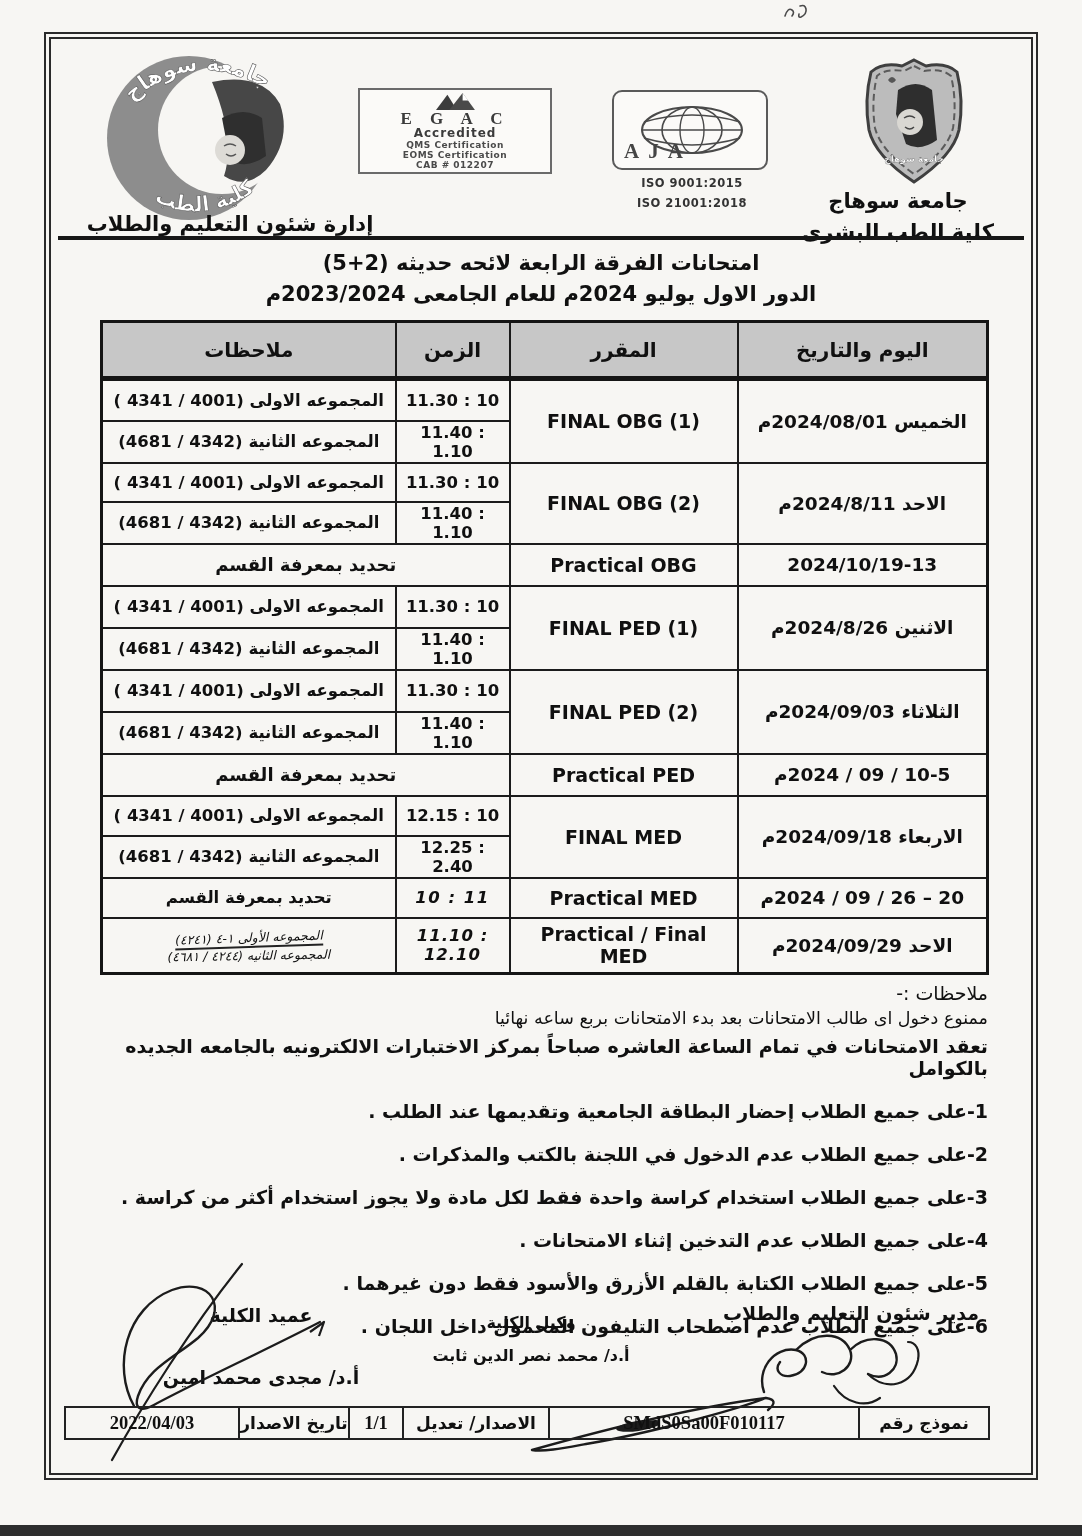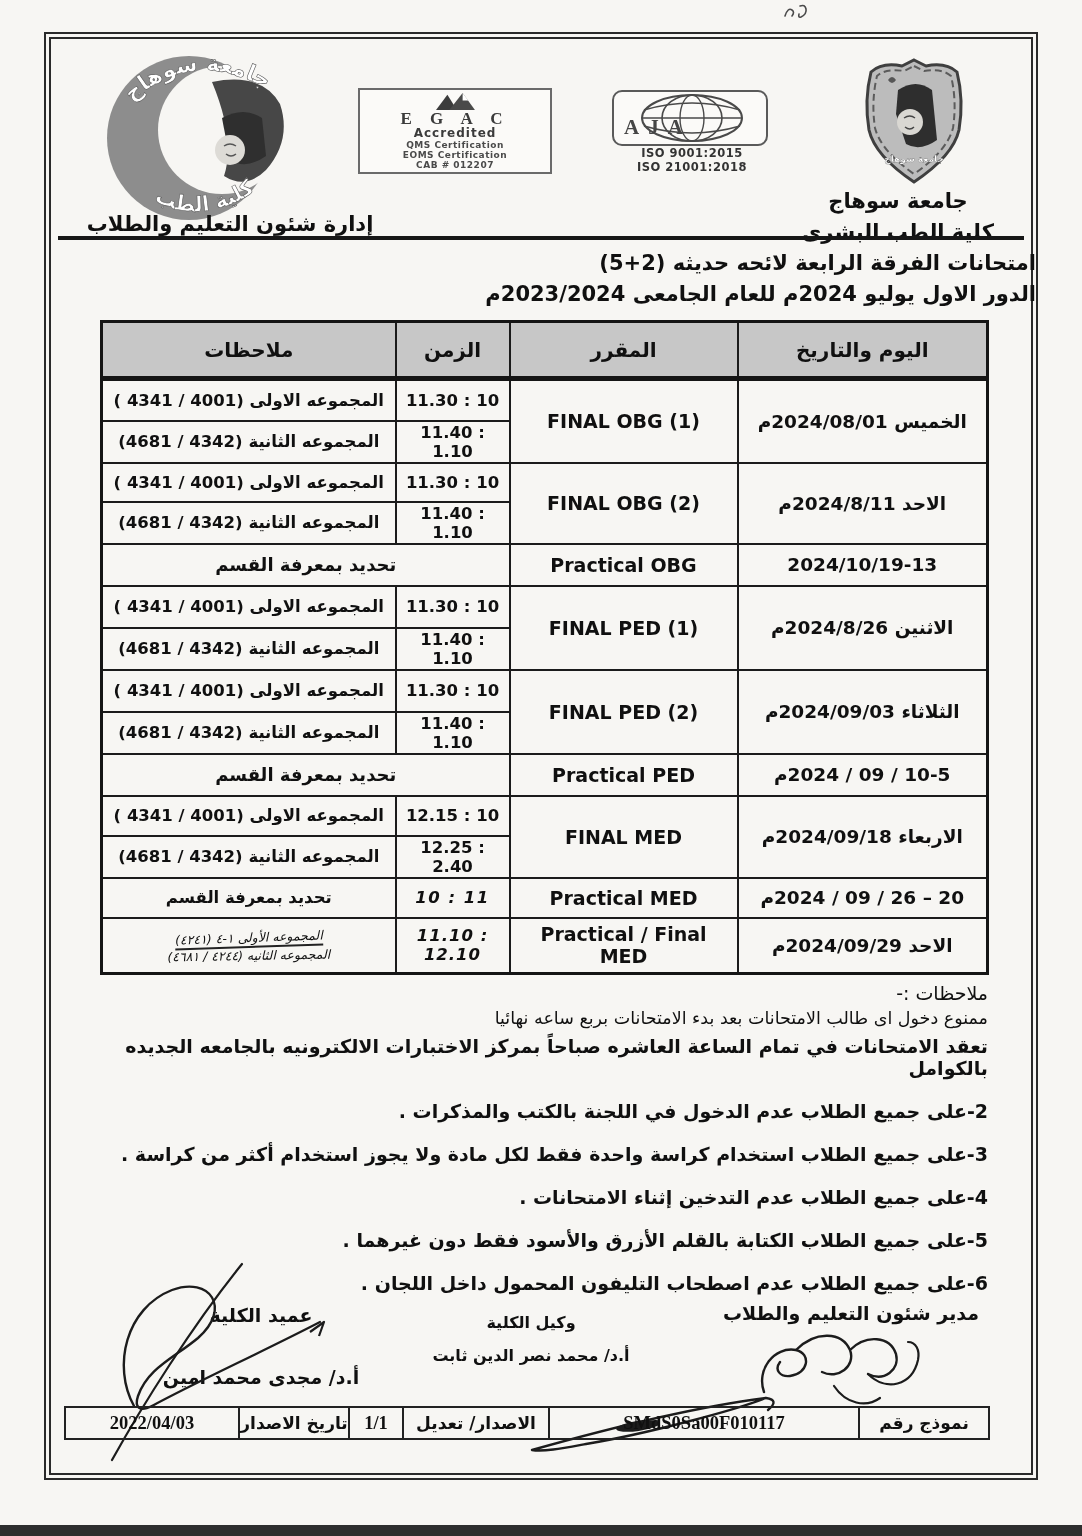--- a/index.html
+++ b/index.html
@@ -29,34 +29,34 @@
 
   .egac-box { position:absolute; left:312px; top:54px; width:194px; height:86px;
     border:2px solid #6a6a6a; display:flex; flex-direction:column; align-items:center;
     justify-content:center; background:#fbfaf8; padding:2px 0; }
   .egac-word { font-family:"Liberation Serif", serif; font-weight:bold; font-size:17px;
     letter-spacing:7px; color:#3b3b3b; line-height:16px; }
   .egac-sub { font-weight:bold; font-size:12px; color:#3b3b3b; line-height:13px; letter-spacing:1px;}
   .egac-line { font-weight:bold; font-size:9px; color:#4a4a4a; line-height:10px; letter-spacing:.5px;}
 
   .aja-group { position:absolute; left:566px; top:56px; width:160px; text-align:center; }
-  .aja-box { width:156px; height:56px; border:2.5px solid #5a5a5a; border-radius:10px;
+  .aja-box { width:156px; height:80px; border:2.5px solid #5a5a5a; border-radius:10px;
     display:flex; align-items:center; justify-content:center; gap:2px; background:#fbfaf8; position:relative;}
   .aja-word { position:absolute; left:10px; bottom:4px; font-family:"Liberation Serif", serif;
     font-weight:bold; font-size:21px; letter-spacing:9px; color:#454545; }
-  .aja-iso { font-weight:bold; font-size:11.5px; color:#333; line-height:14px; letter-spacing:.5px;}
+  .aja-iso { margin-top:6px; font-weight:bold; font-size:11.5px; color:#333; line-height:14px; letter-spacing:.5px;}
 
   .shield { position:absolute; left:812px; top:22px; width:112px; height:132px; }
   .uni-names { position:absolute; left:724px; top:152px; width:256px; text-align:center;
     direction:rtl; font-weight:bold; font-size:21px; line-height:31px; }
 
   .divider { position:absolute; left:12px; top:202px; width:966px; height:4px; background:#171717; }
 
   
-  .doc-title { position:absolute; left:0; top:214px; width:100%; 
+  .doc-title { position:absolute; left:0; top:214px; width:100%; text-align:center;
     direction:rtl; font-weight:bold; font-size:21px; line-height:31px; }
 
   
   .sched-wrap { position:absolute; left:54px; top:286px; }
   table.sched { border-collapse:collapse; table-layout:fixed; width:886px;
     border:3px solid #151515; direction:rtl; }
   table.sched th, table.sched td { border:2px solid #1b1b1b; text-align:center;
     vertical-align:middle; font-weight:bold; padding:1px 4px; }
   table.sched thead th { background:#c7c7c7; height:57px; font-size:20px; border-bottom:5px solid #151515; }
   td.c-date { font-size:18.5px; }
@@ -280,20 +280,21 @@
         </td>
       </tr>
     </tbody>
   </table>
   </div>
 
   <div class="notes">
     <div class="notes-heading">ملاحظات :-</div>
     <div class="notes-line1">ممنوع دخول اى طالب الامتحانات بعد بدء الامتحانات بربع ساعه نهائيا</div>
     <div class="notes-line2">تعقد الامتحانات في تمام الساعة العاشره صباحاً بمركز الاختبارات الالكترونيه بالجامعه الجديده بالكوامل</div>
+    <div class="notes-item">1-على جميع الطلاب إحضار البطاقة الجامعية وتقديمها عند الطلب .</div>
     <div class="notes-item">2-على جميع الطلاب عدم الدخول في اللجنة بالكتب والمذكرات .</div>
     <div class="notes-item">3-على جميع الطلاب استخدام كراسة واحدة فقط لكل مادة ولا يجوز استخدام أكثر من كراسة .</div>
     <div class="notes-item">4-على جميع الطلاب عدم التدخين إثناء الامتحانات .</div>
     <div class="notes-item">5-على جميع الطلاب الكتابة بالقلم الأزرق والأسود فقط دون غيرهما .</div>
     <div class="notes-item">6-على جميع الطلاب عدم اصطحاب التليفون المحمول داخل اللجان .</div>
   </div>
 
   <div class="sig-right-title">مدير شئون التعليم والطلاب</div>
   <svg class="sig-right-svg" width="200" height="104" viewBox="0 0 200 104">
     <path d="M18 72 C 10 50, 28 26, 50 30 C 66 34, 62 54, 44 56 C 34 57, 28 50, 34 42" fill="none" stroke="#1c1c1c" stroke-width="2.4" stroke-linecap="round"></path>

